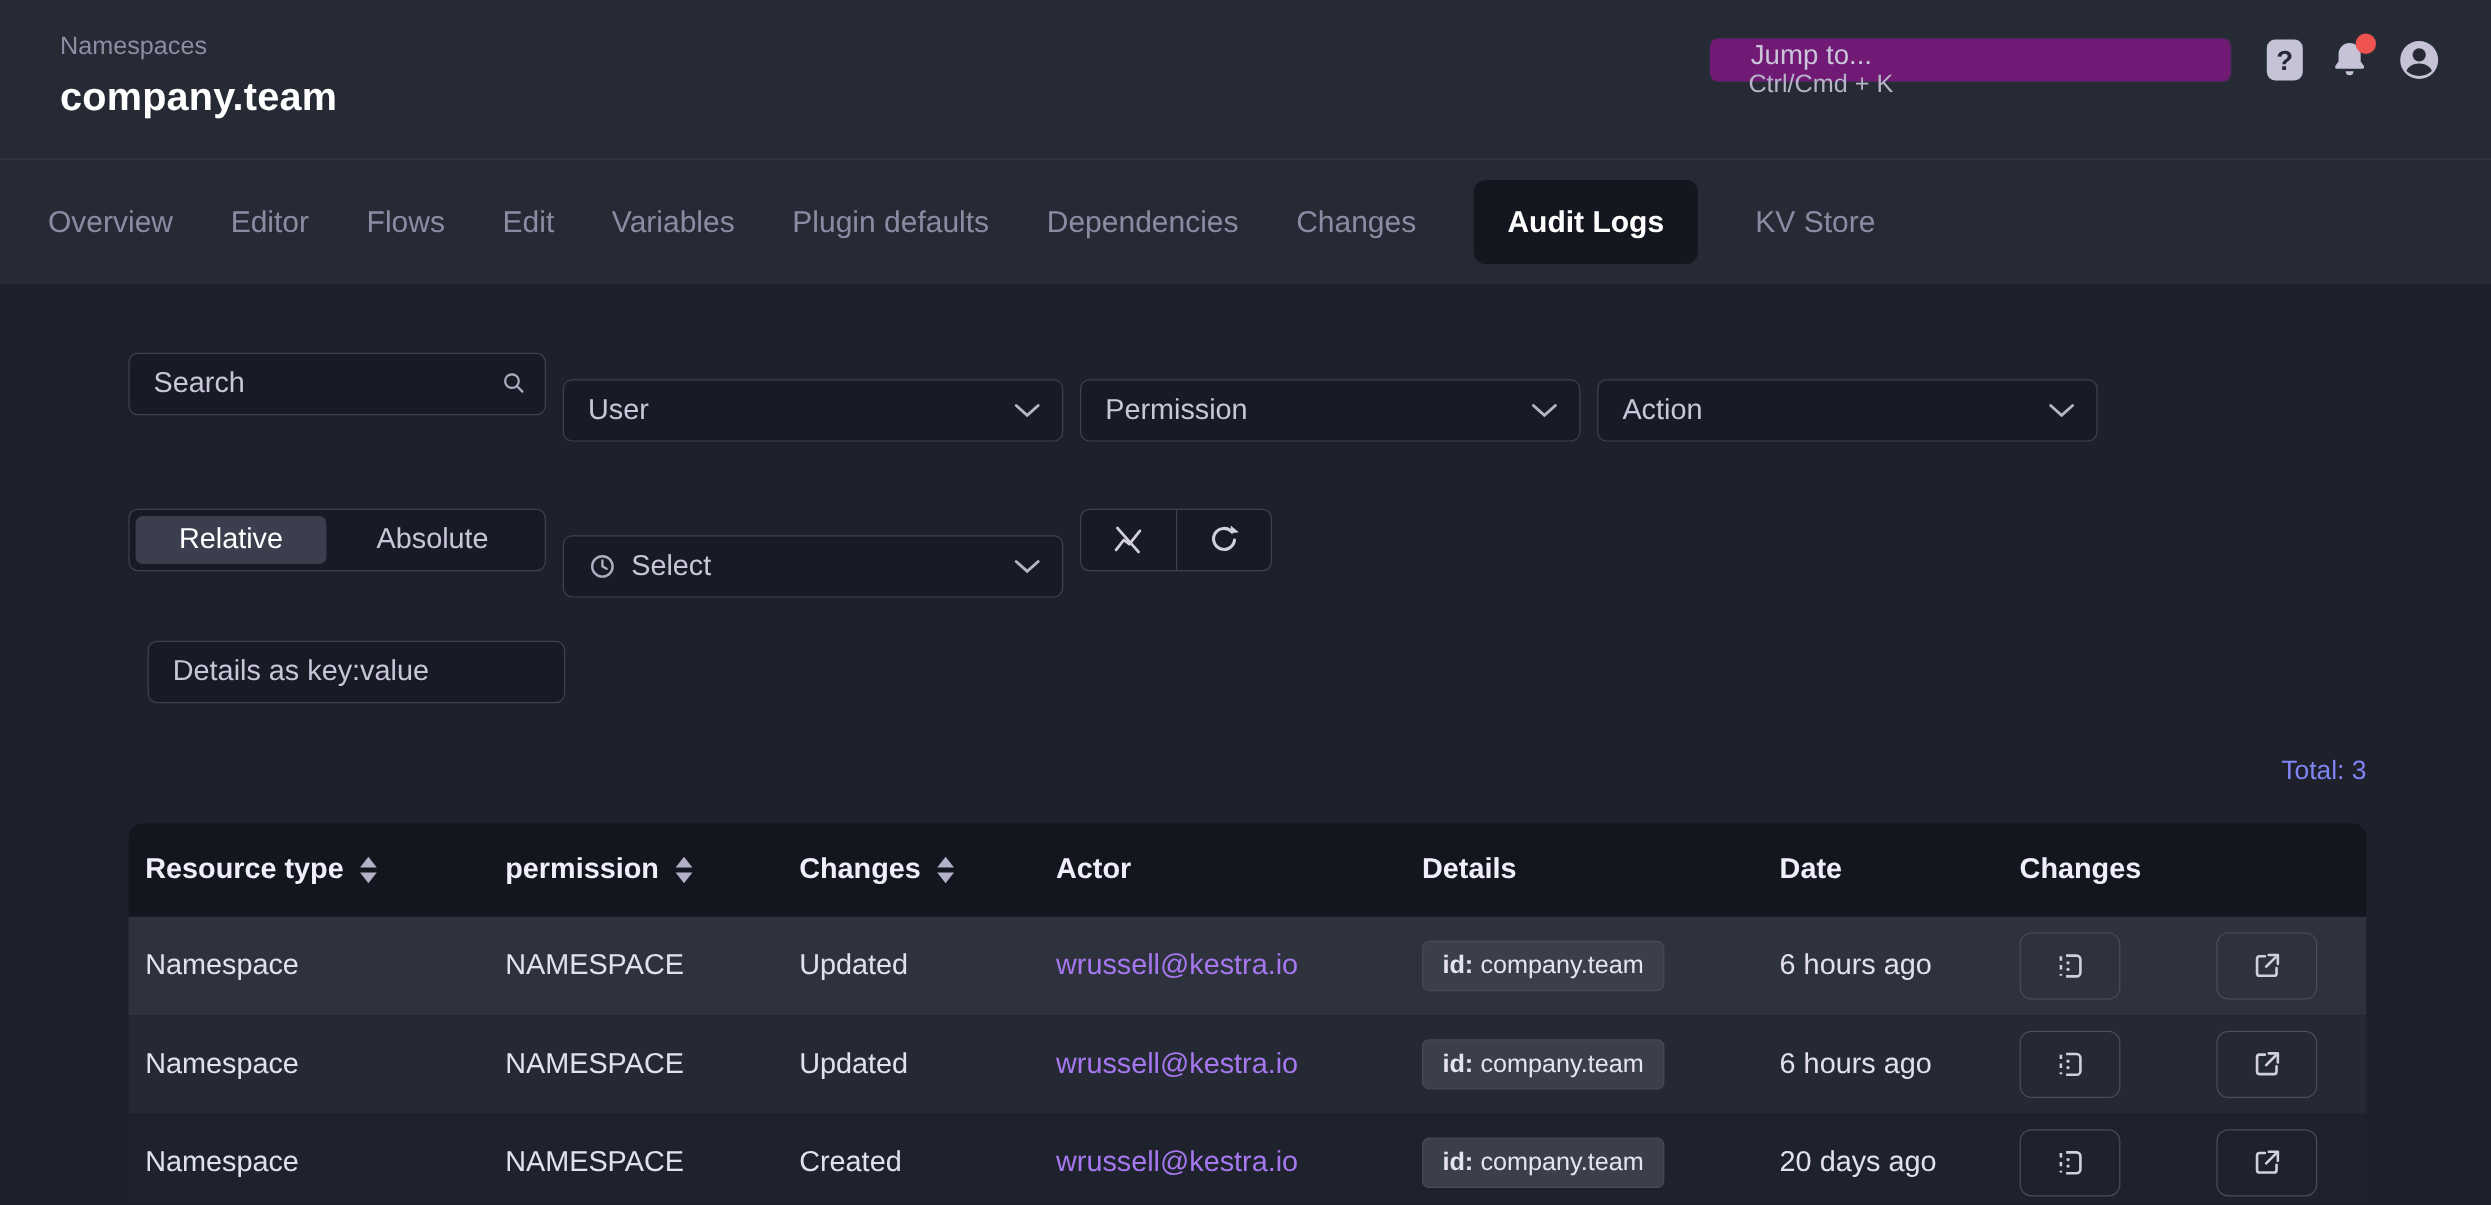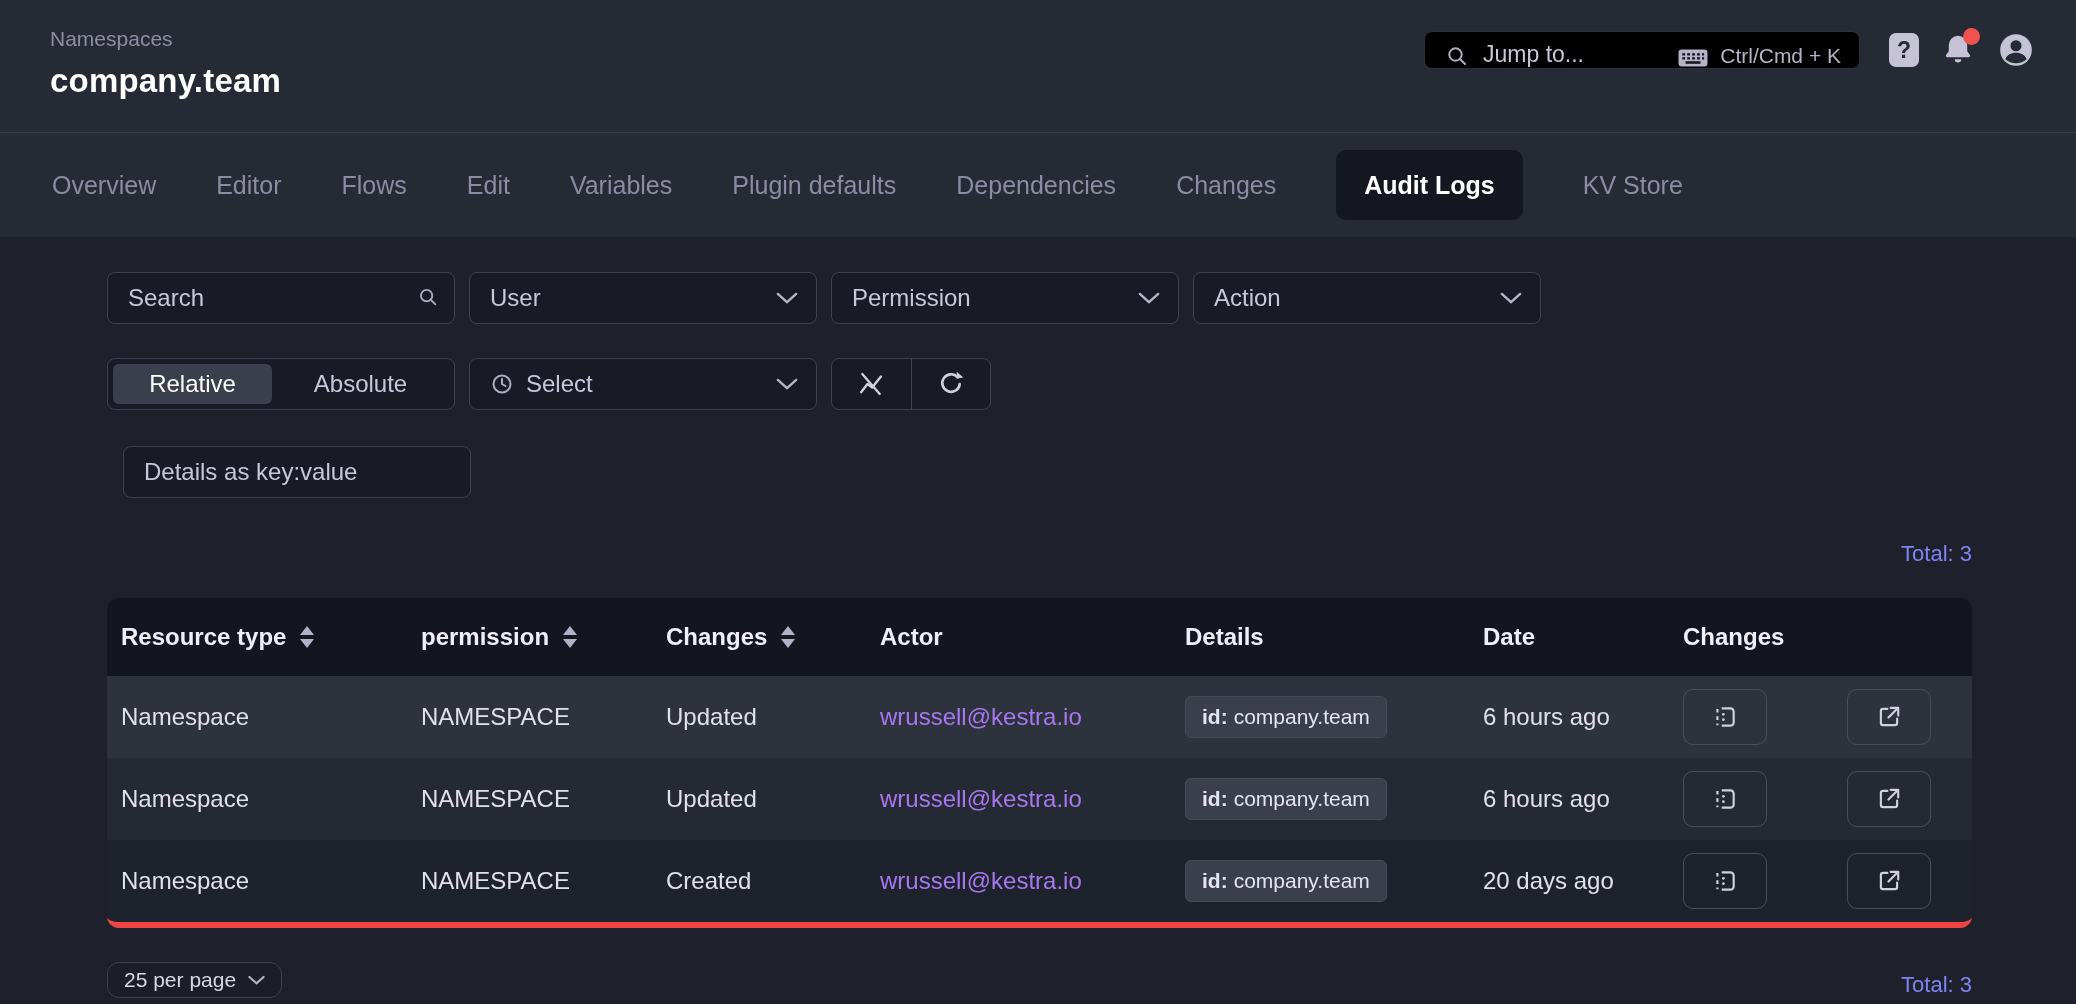--- a/index.html
+++ b/index.html
@@ -4,45 +4,45 @@
 <style>
   html,body{margin:0;padding:0;background:#1e212b;font-family:"Liberation Sans","DejaVu Sans",sans-serif;}
   .app{position:relative;width:2076px;height:1004px;background:#1e212b;overflow:hidden;}
 
   
   .topbar{height:132px;background:#262a35;border-bottom:1px solid #3b3f49;position:relative;}
   .title-block{position:absolute;left:50px;top:26px;}
   .breadcrumb{font-size:21px;color:#8f8da4;line-height:26px;cursor:pointer;}
   .page-title{margin:10px 0 0 0;font-size:33px;font-weight:bold;color:#ffffff;line-height:38px;letter-spacing:.2px;}
   .topbar-right{position:absolute;top:31px;right:41px;display:flex;align-items:center;}
-  .jump-box{width:436px;height:38px;background:#000000;border:1px solid #2c303a;border-radius:8px;display:flex;align-items:flex-end;padding:0 18px 0 20px;box-sizing:border-box;cursor:pointer;}
+  .jump-box{width:436px;height:38px;background:#701a75;border:1px solid #2c303a;border-radius:8px;display:flex;align-items:flex-start;padding:0 18px 0 20px;box-sizing:border-box;cursor:pointer;flex-direction:column;}
   .jump-text{font-size:23px;color:#c9c6da;margin-left:14px;flex:1;}
   .shortcut{font-size:21px;color:#b6b3c8;margin-left:12px;white-space:nowrap;}
   .help-badge{width:30px;height:34px;margin-left:29px;background:#c5c3d5;color:#262a35;border-radius:7px;font-size:23px;font-weight:bold;display:flex;align-items:center;justify-content:center;cursor:pointer;}
   .bell-wrap{position:relative;margin-left:22px;cursor:pointer;width:34px;height:36px;}
   .badge-dot{position:absolute;top:-4px;right:-5px;width:17px;height:17px;border-radius:50%;background:#ef5350;}
   .avatar-wrap{margin-left:22px;cursor:pointer;display:flex;align-items:center;}
 
   
-  .tabbar{height:104px;background:#262a35;display:flex;align-items:center;gap:60px;padding-left:52px;}
+  .tabbar{height:104px;background:#262a35;display:flex;align-items:center;gap:48px;padding-left:40px;}
   .tab{font-size:25px;color:#8d8ba3;cursor:pointer;white-space:nowrap;}
   .tab.active{background:#14171f;color:#ffffff;font-weight:bold;border-radius:10px;height:70px;display:flex;align-items:center;padding:0 28px;}
 
   
   .filters{margin-left:107px;}
   .frow{display:flex;gap:14px;align-items:center;}
   .frow1{margin-top:35px;}
   .frow2{margin-top:34px;}
   .frow3{margin-top:36px;margin-left:16px;}
   .box{box-sizing:border-box;height:52px;background:#181b25;border:1px solid #3e4250;border-radius:8px;}
   .inp-wrap{position:relative;width:348px;}
   .inp{width:348px;padding:0 54px 0 20px;font-size:24px;color:#e6e4f0;font-family:inherit;outline:none;}
   .inp::placeholder{color:#c9c6da;opacity:1;}
   .inp-icon{position:absolute;right:16px;top:14px;}
-  .dd{width:348px;display:flex;align-items:center;padding:0 18px 0 20px;cursor:pointer;}
+  .dd{width:417px;display:flex;align-items:center;padding:0 18px 0 20px;cursor:pointer;margin-top:44px;}
   .dd-label{font-size:24px;color:#c9c6da;flex:1;}
   .dd .pre-icon{margin-right:12px;display:flex;}
   .toggle{width:348px;display:flex;align-items:center;padding:5px;cursor:pointer;}
   .toggle-opt{flex:1;height:40px;display:flex;align-items:center;justify-content:center;font-size:24px;color:#c9c6da;border-radius:6px;}
   .toggle-opt.active{background:#3a3e4d;color:#ffffff;width:159px;flex:0 0 159px;}
   .icon-group{display:flex;width:160px;padding:0;overflow:hidden;}
   .icon-btn{flex:1;height:50px;display:flex;align-items:center;justify-content:center;cursor:pointer;}
   .icon-btn + .icon-btn{border-left:1px solid #3e4250;}
 
   

